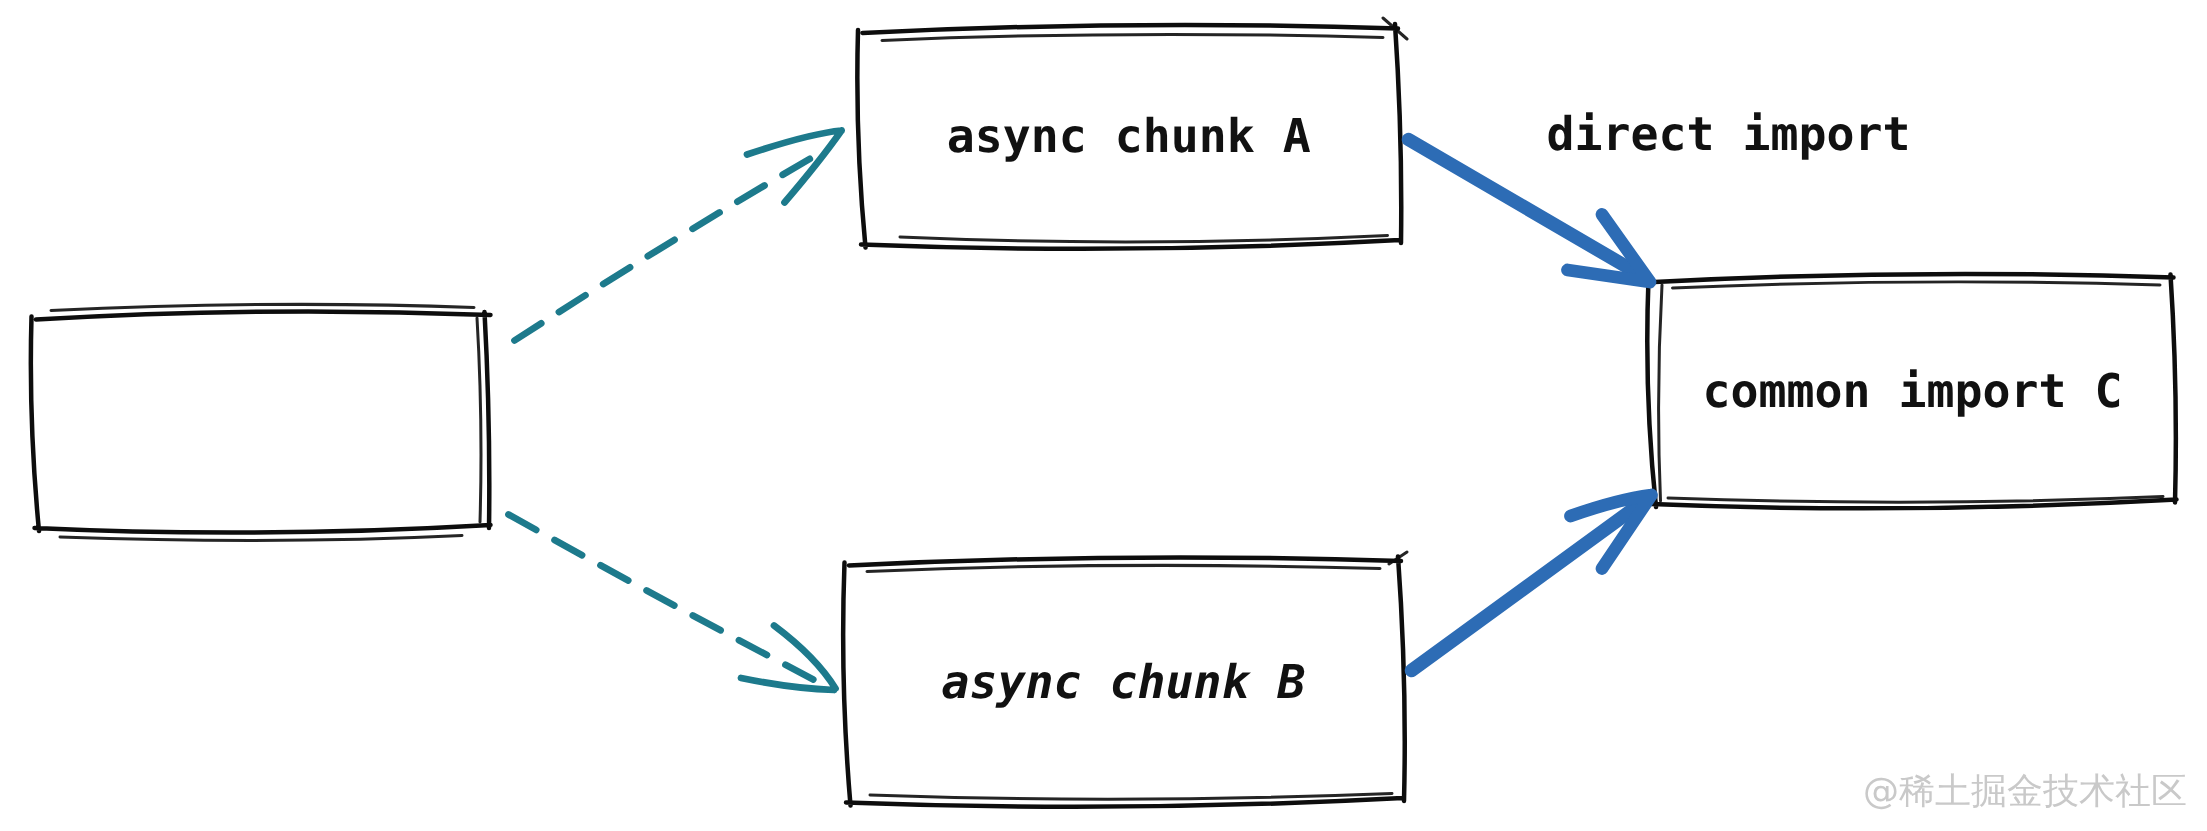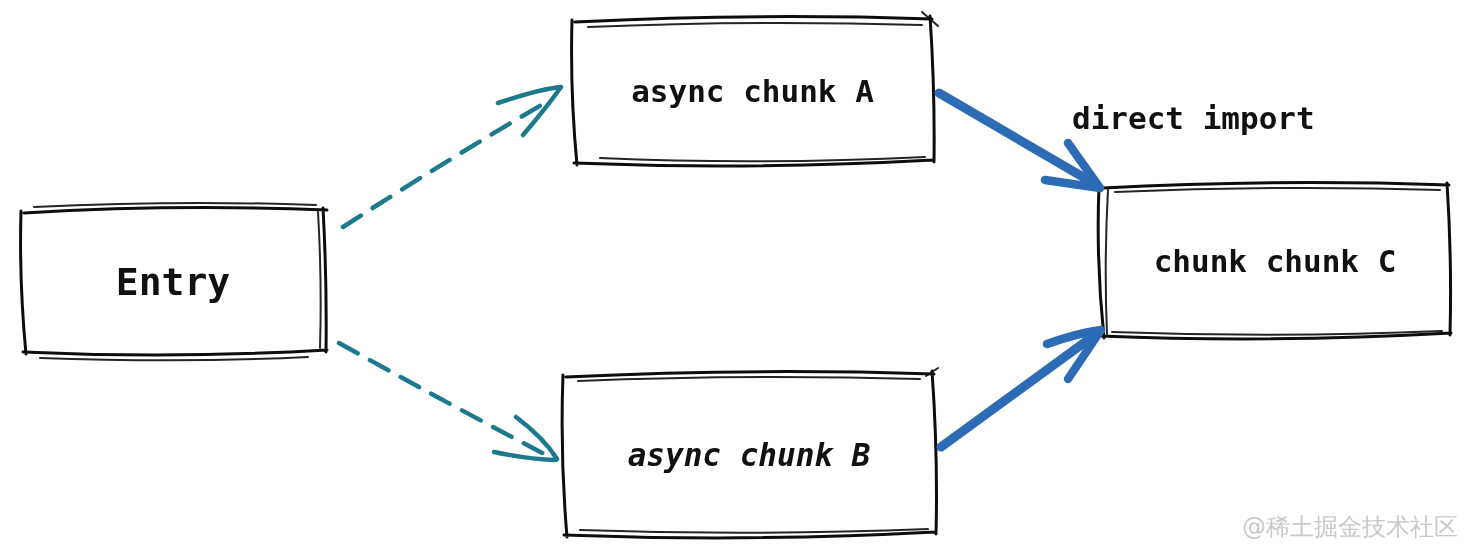--- a/index.html
+++ b/index.html
@@ -91,26 +91,25 @@
       <path class="rough solid-line" d="M 939 93 L 1095 184"></path>
       <path class="rough solid-head" d="M 1068 143 L 1100 188 M 1045 180 L 1100 188"></path>
     </g>
 
     <g stroke="#2d6cb5">
       <path class="rough solid-line" d="M 941 447 L 1092 337"></path>
       <path class="rough solid-head" d="M 1047 344 Q 1078 333 1101 330 M 1068 379 L 1101 330"></path>
     </g>
   </svg>
 
-  <div class="box-label entry" style="left:18px; top:208px; width:310px; height:147px;">Entry</div>
 
   <div class="box-label" style="left:570px; top:17px; width:365px; height:148px;">async chunk A</div>
 
   <div class="box-label" style="left:561px; top:372px; width:376px; height:165px;font-style:italic;">async chunk B</div>
 
-  <div class="box-label" style="left:1098px; top:183px; width:354px; height:155px;">chunk chunk C</div>
+  <div class="box-label" style="left:1098px; top:183px; width:354px; height:155px;">common import C</div>
 
 
-  <div class="edge-label" style="left:1072px; top:72px;margin-top:28px;">direct import</div>
+  <div class="edge-label" style="left:1031px; top:72px;">direct import</div>
 
   <div class="watermark">@稀土掘金技术社区</div>
 
 </div>
 
 </body></html>

